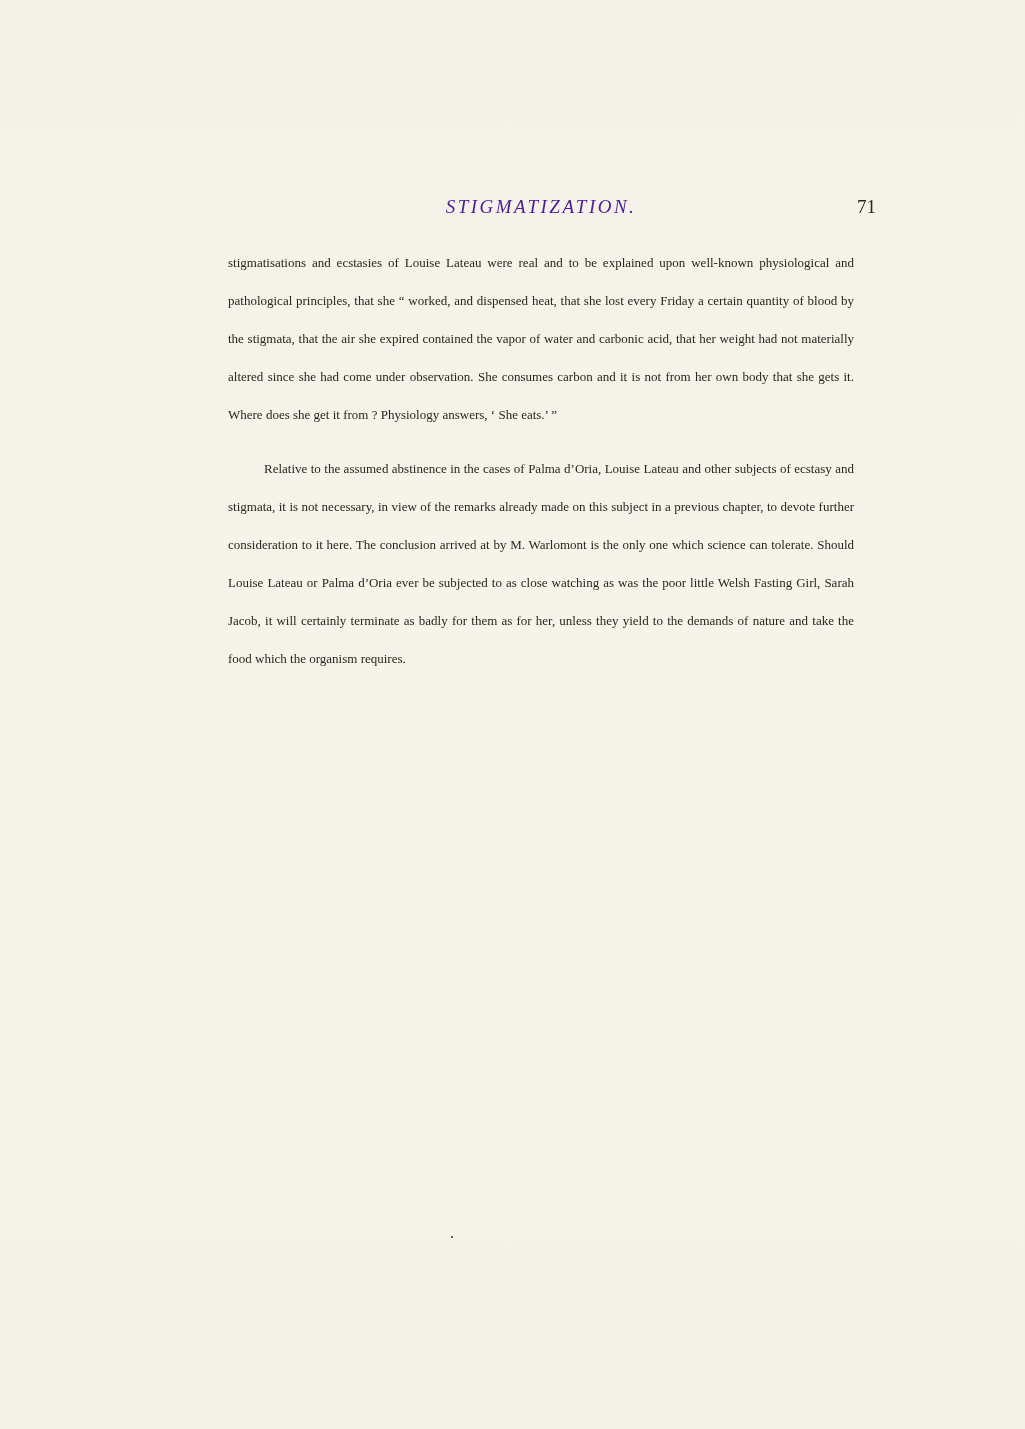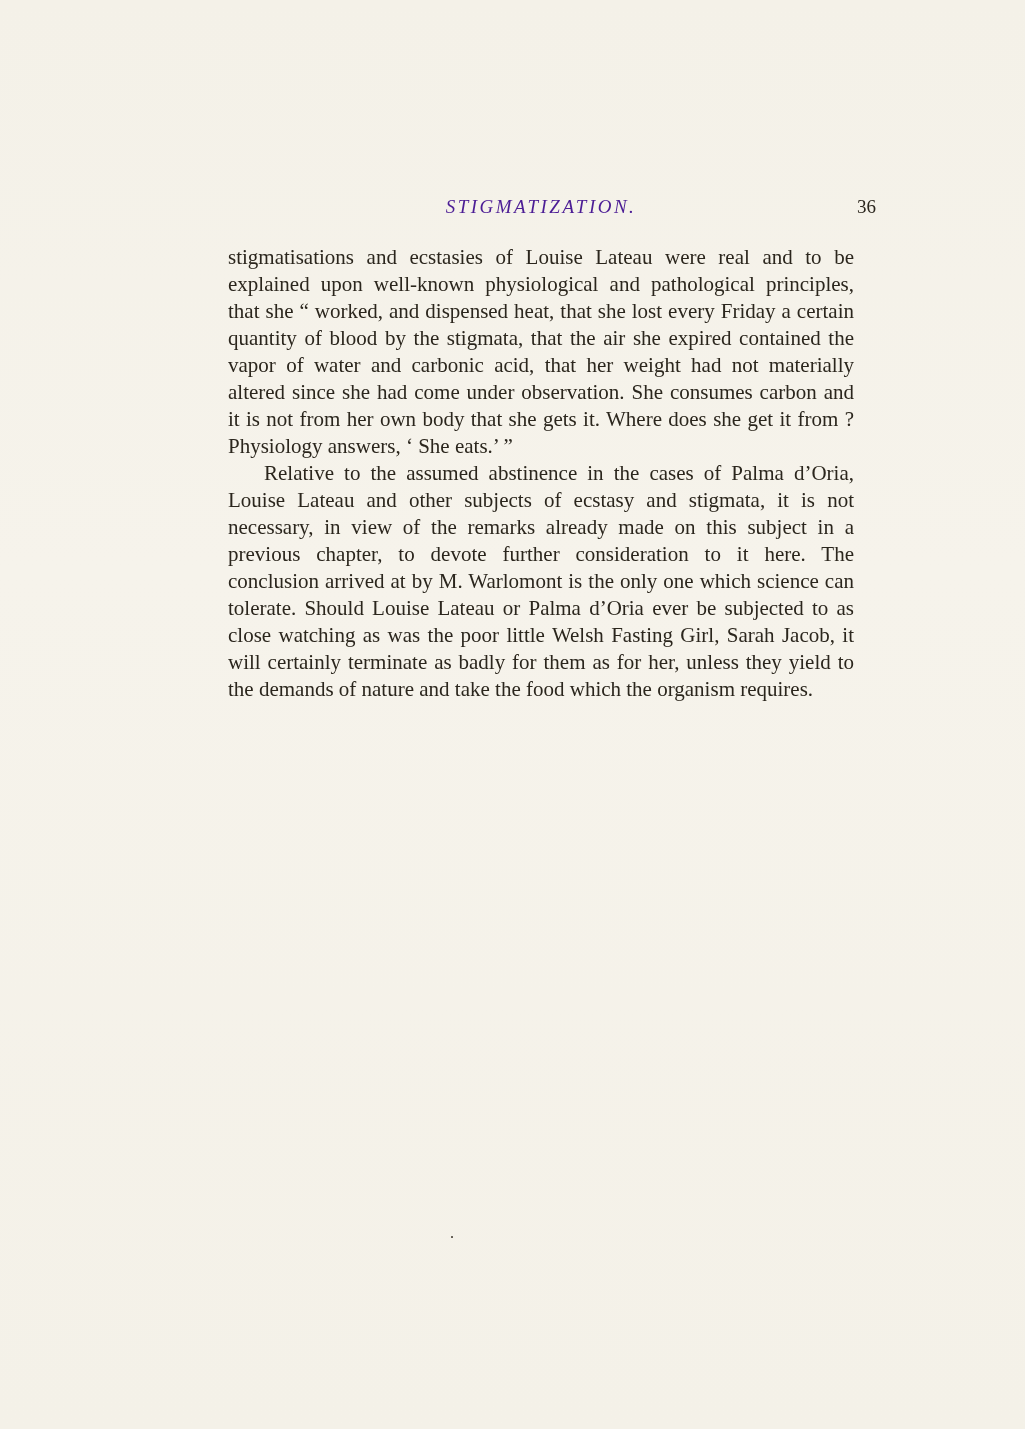--- a/index.html
+++ b/index.html
@@ -38,50 +38,50 @@
     color: #4c1d95;
   }
   .page-number {
     position: absolute;
     right: -22px;
     top: 0;
     font-size: 19px;
     color: #2b261d;
   }
   .body-text {
-    font-size: 21px;
-    line-height: 27px;
+    font-size: 13px;
+    line-height: 38px;
     text-align: justify;
     text-justify: inter-word;
   }
   .para {
     margin: 0;
   }
   .para + .para {
-    margin-top: 0;
+    margin-top: 16px;
   }
   .para.indent {
     text-indent: 36px;
   }
   .stray-mark {
     position: absolute;
     left: 450px;
     top: 1224px;
     font-size: 16px;
     color: #3a352b;
   }
 </style>
 </head>
 <body>
 
 <div class="page-block">
 
   <div class="header-row">
     <div class="running-title">STIGMATIZATION.</div>
-    <div class="page-number">36</div>
+    <div class="page-number">71</div>
   </div>
 
   <div class="body-text">
     <p class="para">stigmatisations and ecstasies of Louise Lateau were real and to be explained upon well-known physiological and pathological principles, that she “ worked, and dispensed heat, that she lost every Friday a certain quantity of blood by the stigmata, that the air she expired contained the vapor of water and carbonic acid, that her weight had not materially altered since she had come under observation.  She consumes carbon and it is not from her own body that she gets it.  Where does she get it from ?  Physiology answers, ‘ She eats.’ ”</p>
     <p class="para indent">Relative to the assumed abstinence in the cases of Palma d’Oria, Louise Lateau and other subjects of ecstasy and stigmata, it is not necessary, in view of the remarks already made on this subject in a previous chapter, to devote further consideration to it here.  The conclusion arrived at by M. Warlomont is the only one which science can tolerate.  Should Louise Lateau or Palma d’Oria ever be subjected to as close watching as was the poor little Welsh Fasting Girl, Sarah Jacob, it will certainly terminate as badly for them as for her, unless they yield to the demands of nature and take the food which the organism requires.</p>
   </div>
 
 </div>
 
 <div class="stray-mark">.</div>

